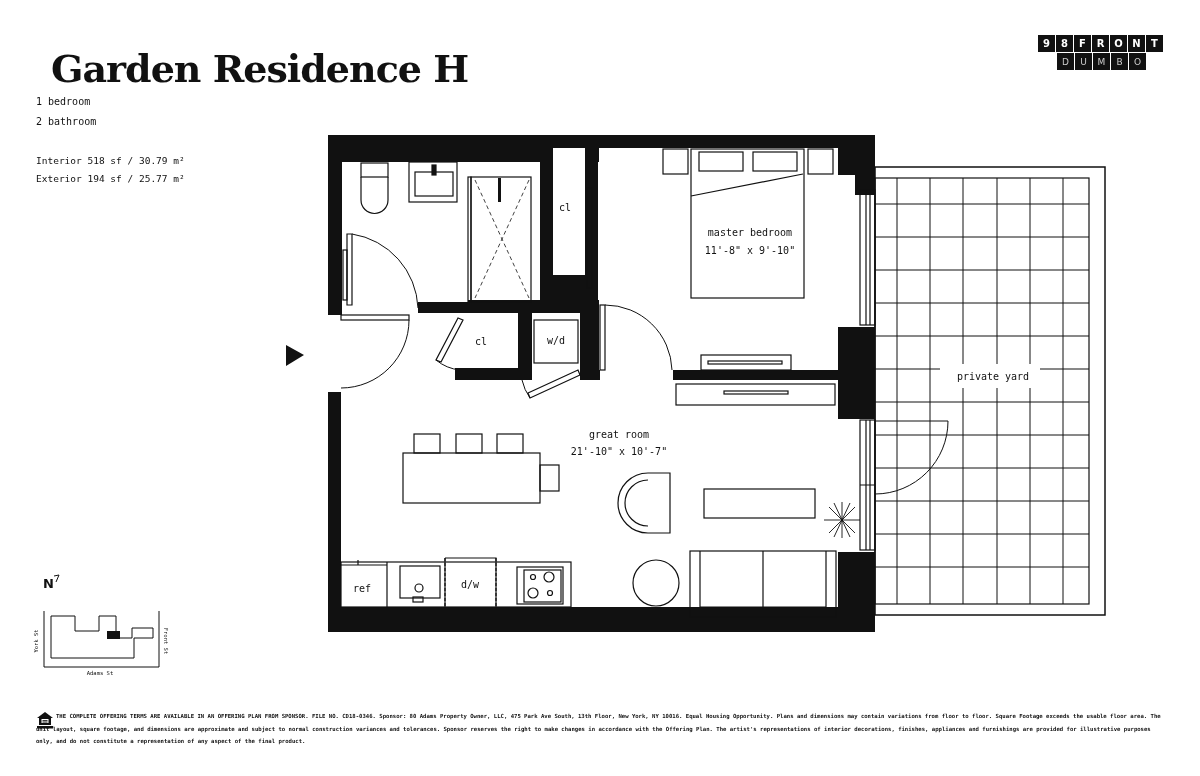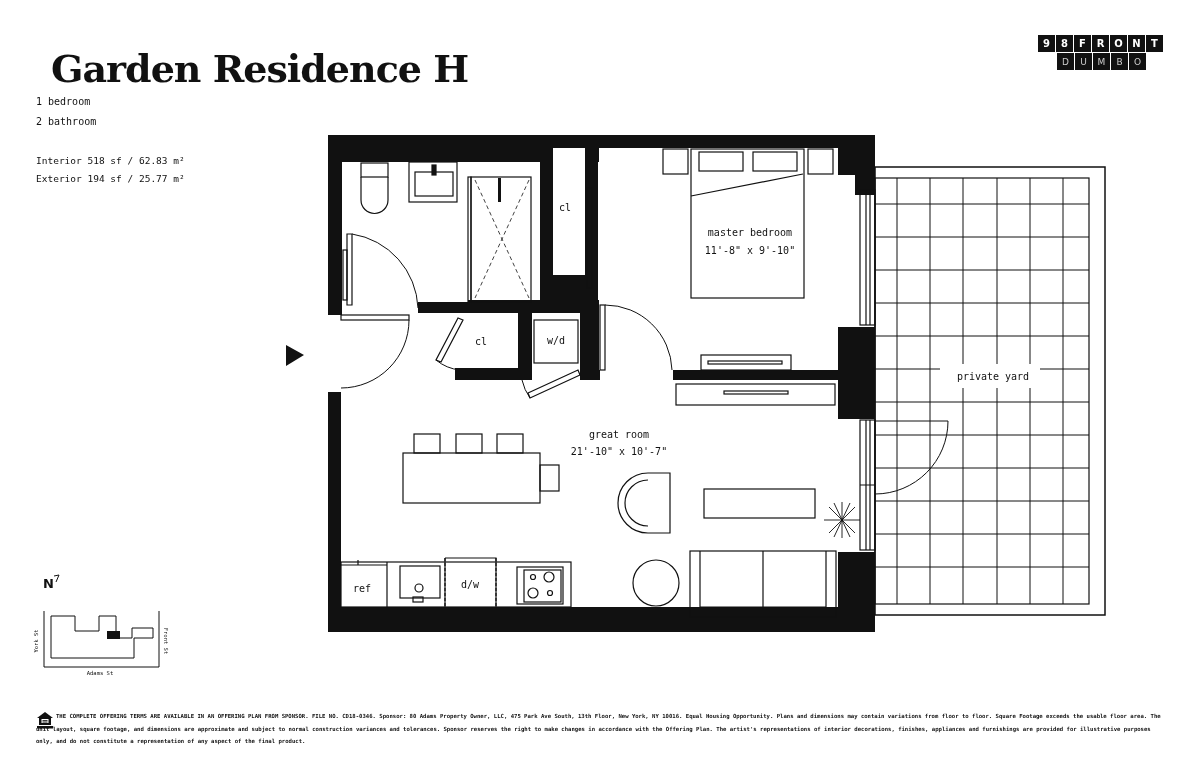--- a/index.html
+++ b/index.html
@@ -19,21 +19,21 @@
 </style>
 </head>
 <body>
 
 <h1 class="title">Garden Residence H</h1>
 <div class="counts">
   <div>1 bedroom</div>
   <div>2 bathroom</div>
 </div>
 <div class="areas">
-  <div>Interior 518 sf / 62.83 m²</div>
+  <div>Interior 518 sf / 30.79 m²</div>
   <div>Exterior 194 sf / 25.77 m²</div>
 </div>
 
 <div class="logo">
   <div class="logo-row">
     <span class="logo-cell">9</span>
     <span class="logo-cell">8</span>
     <span class="logo-cell">F</span>
     <span class="logo-cell">R</span>
     <span class="logo-cell">O</span>

